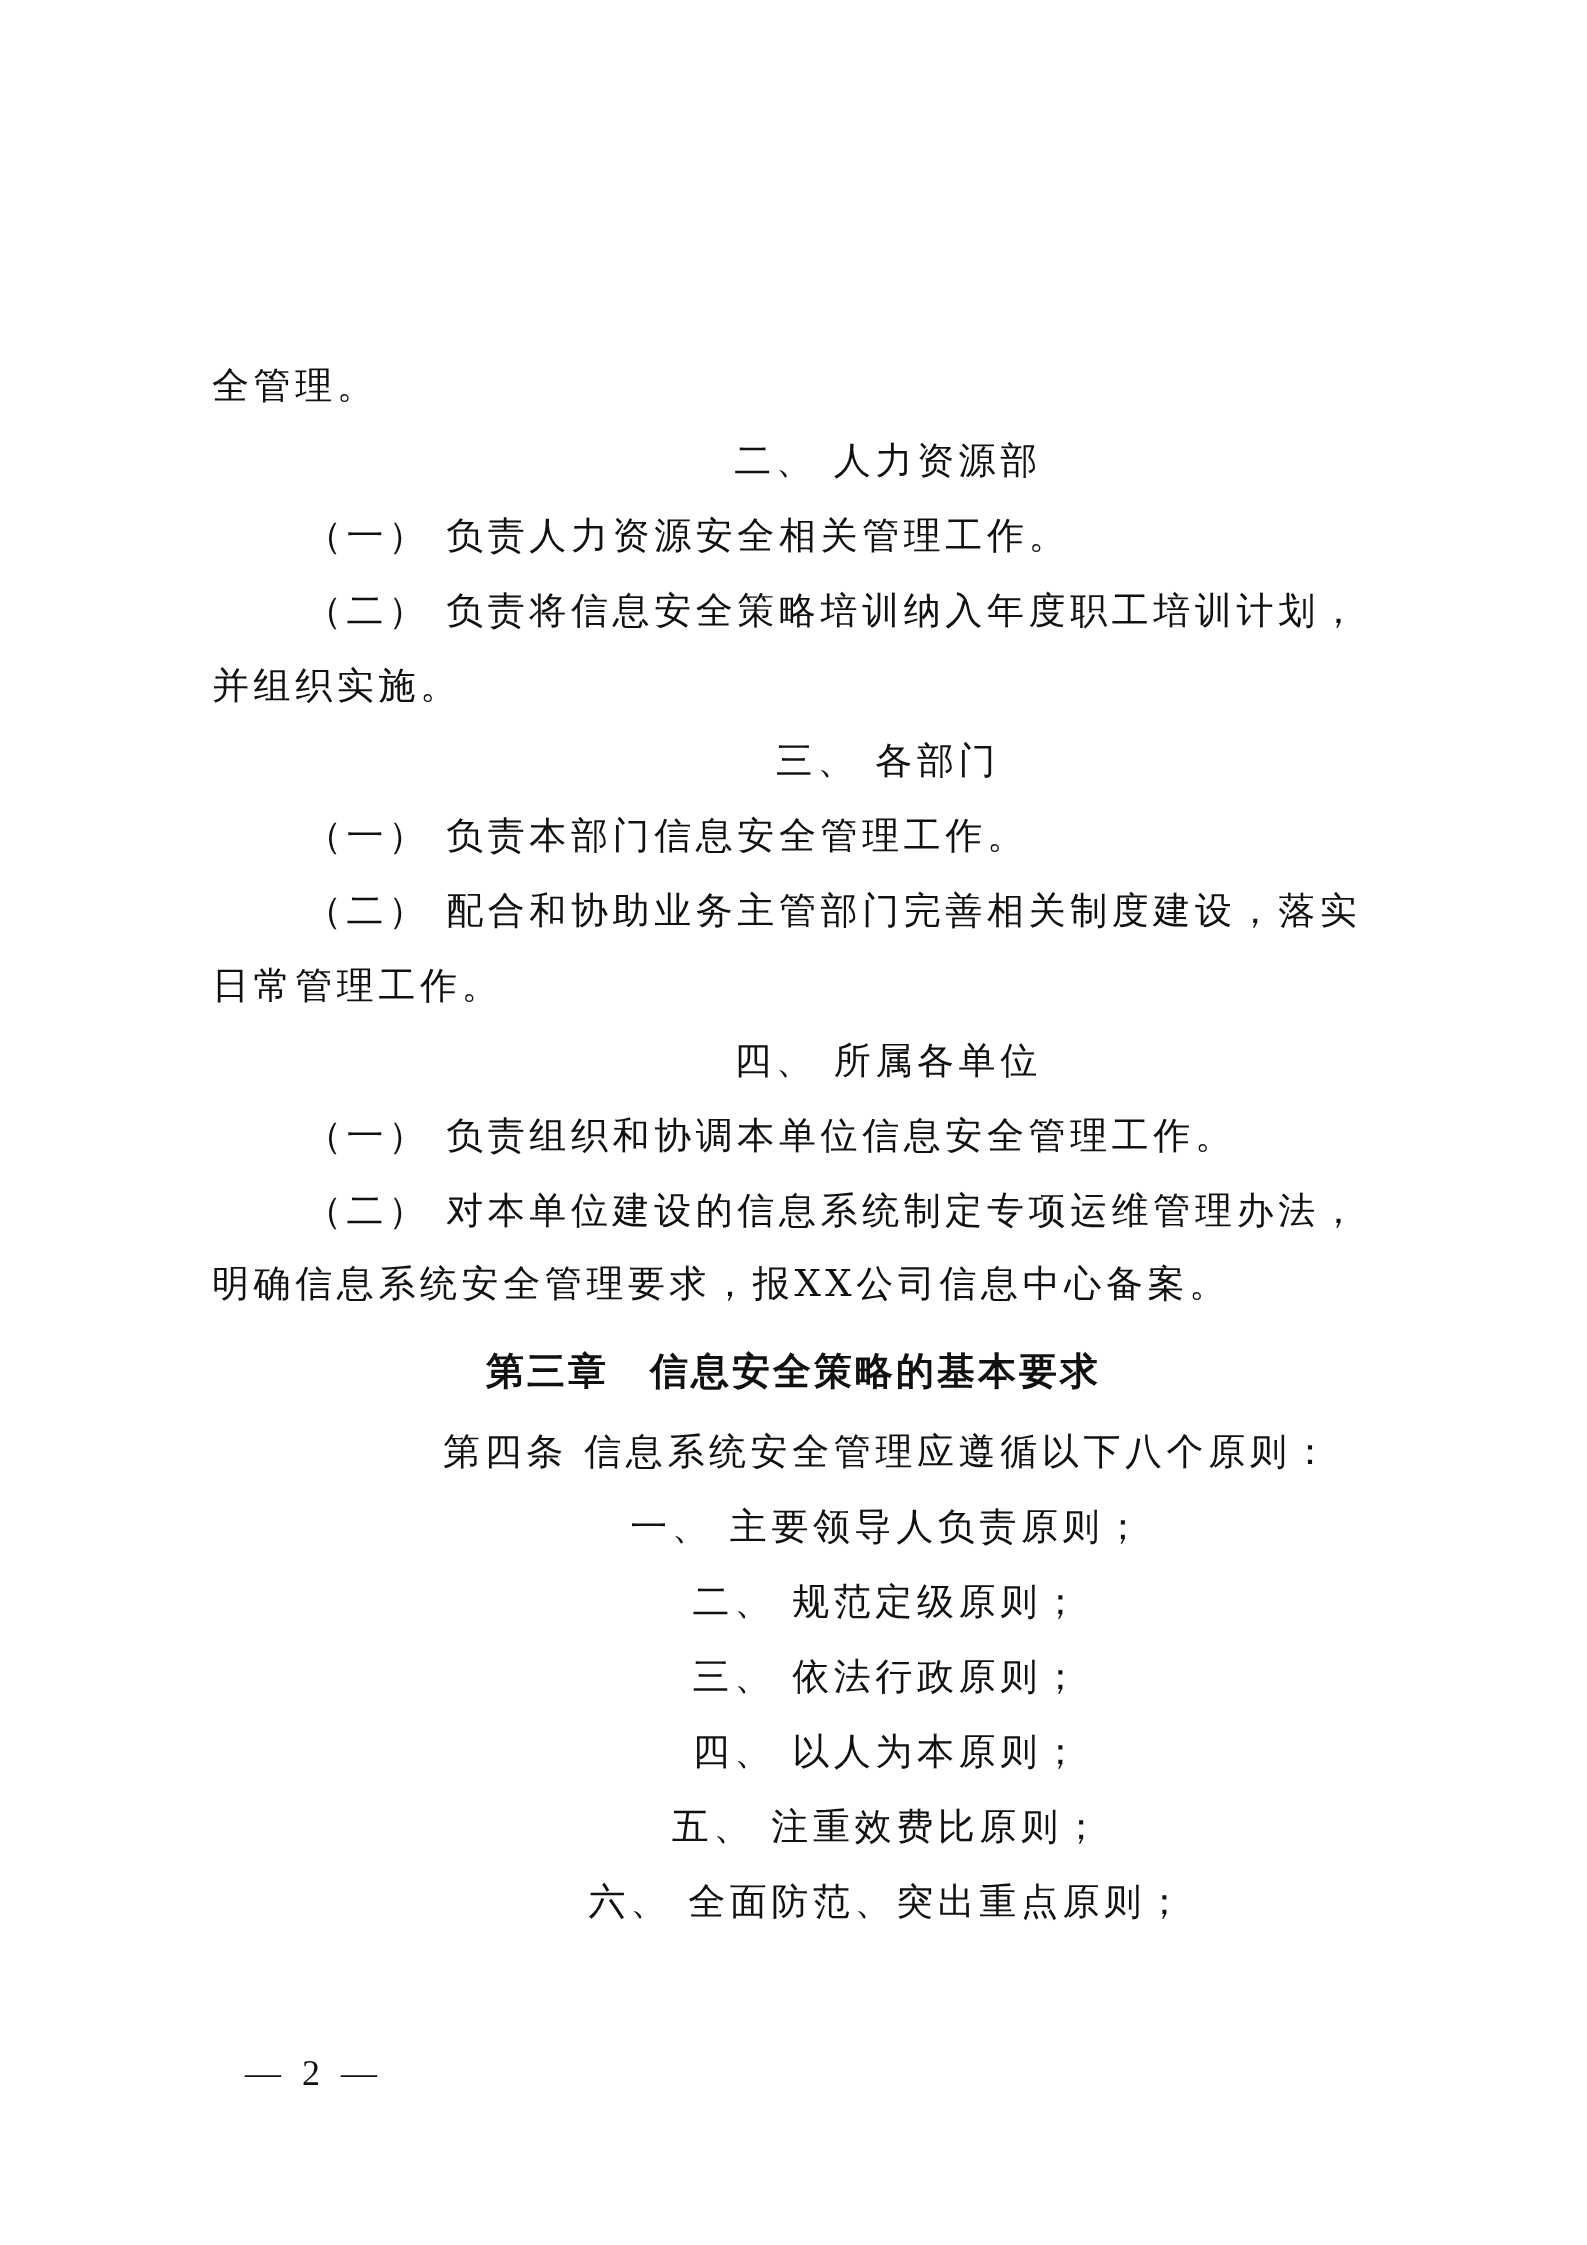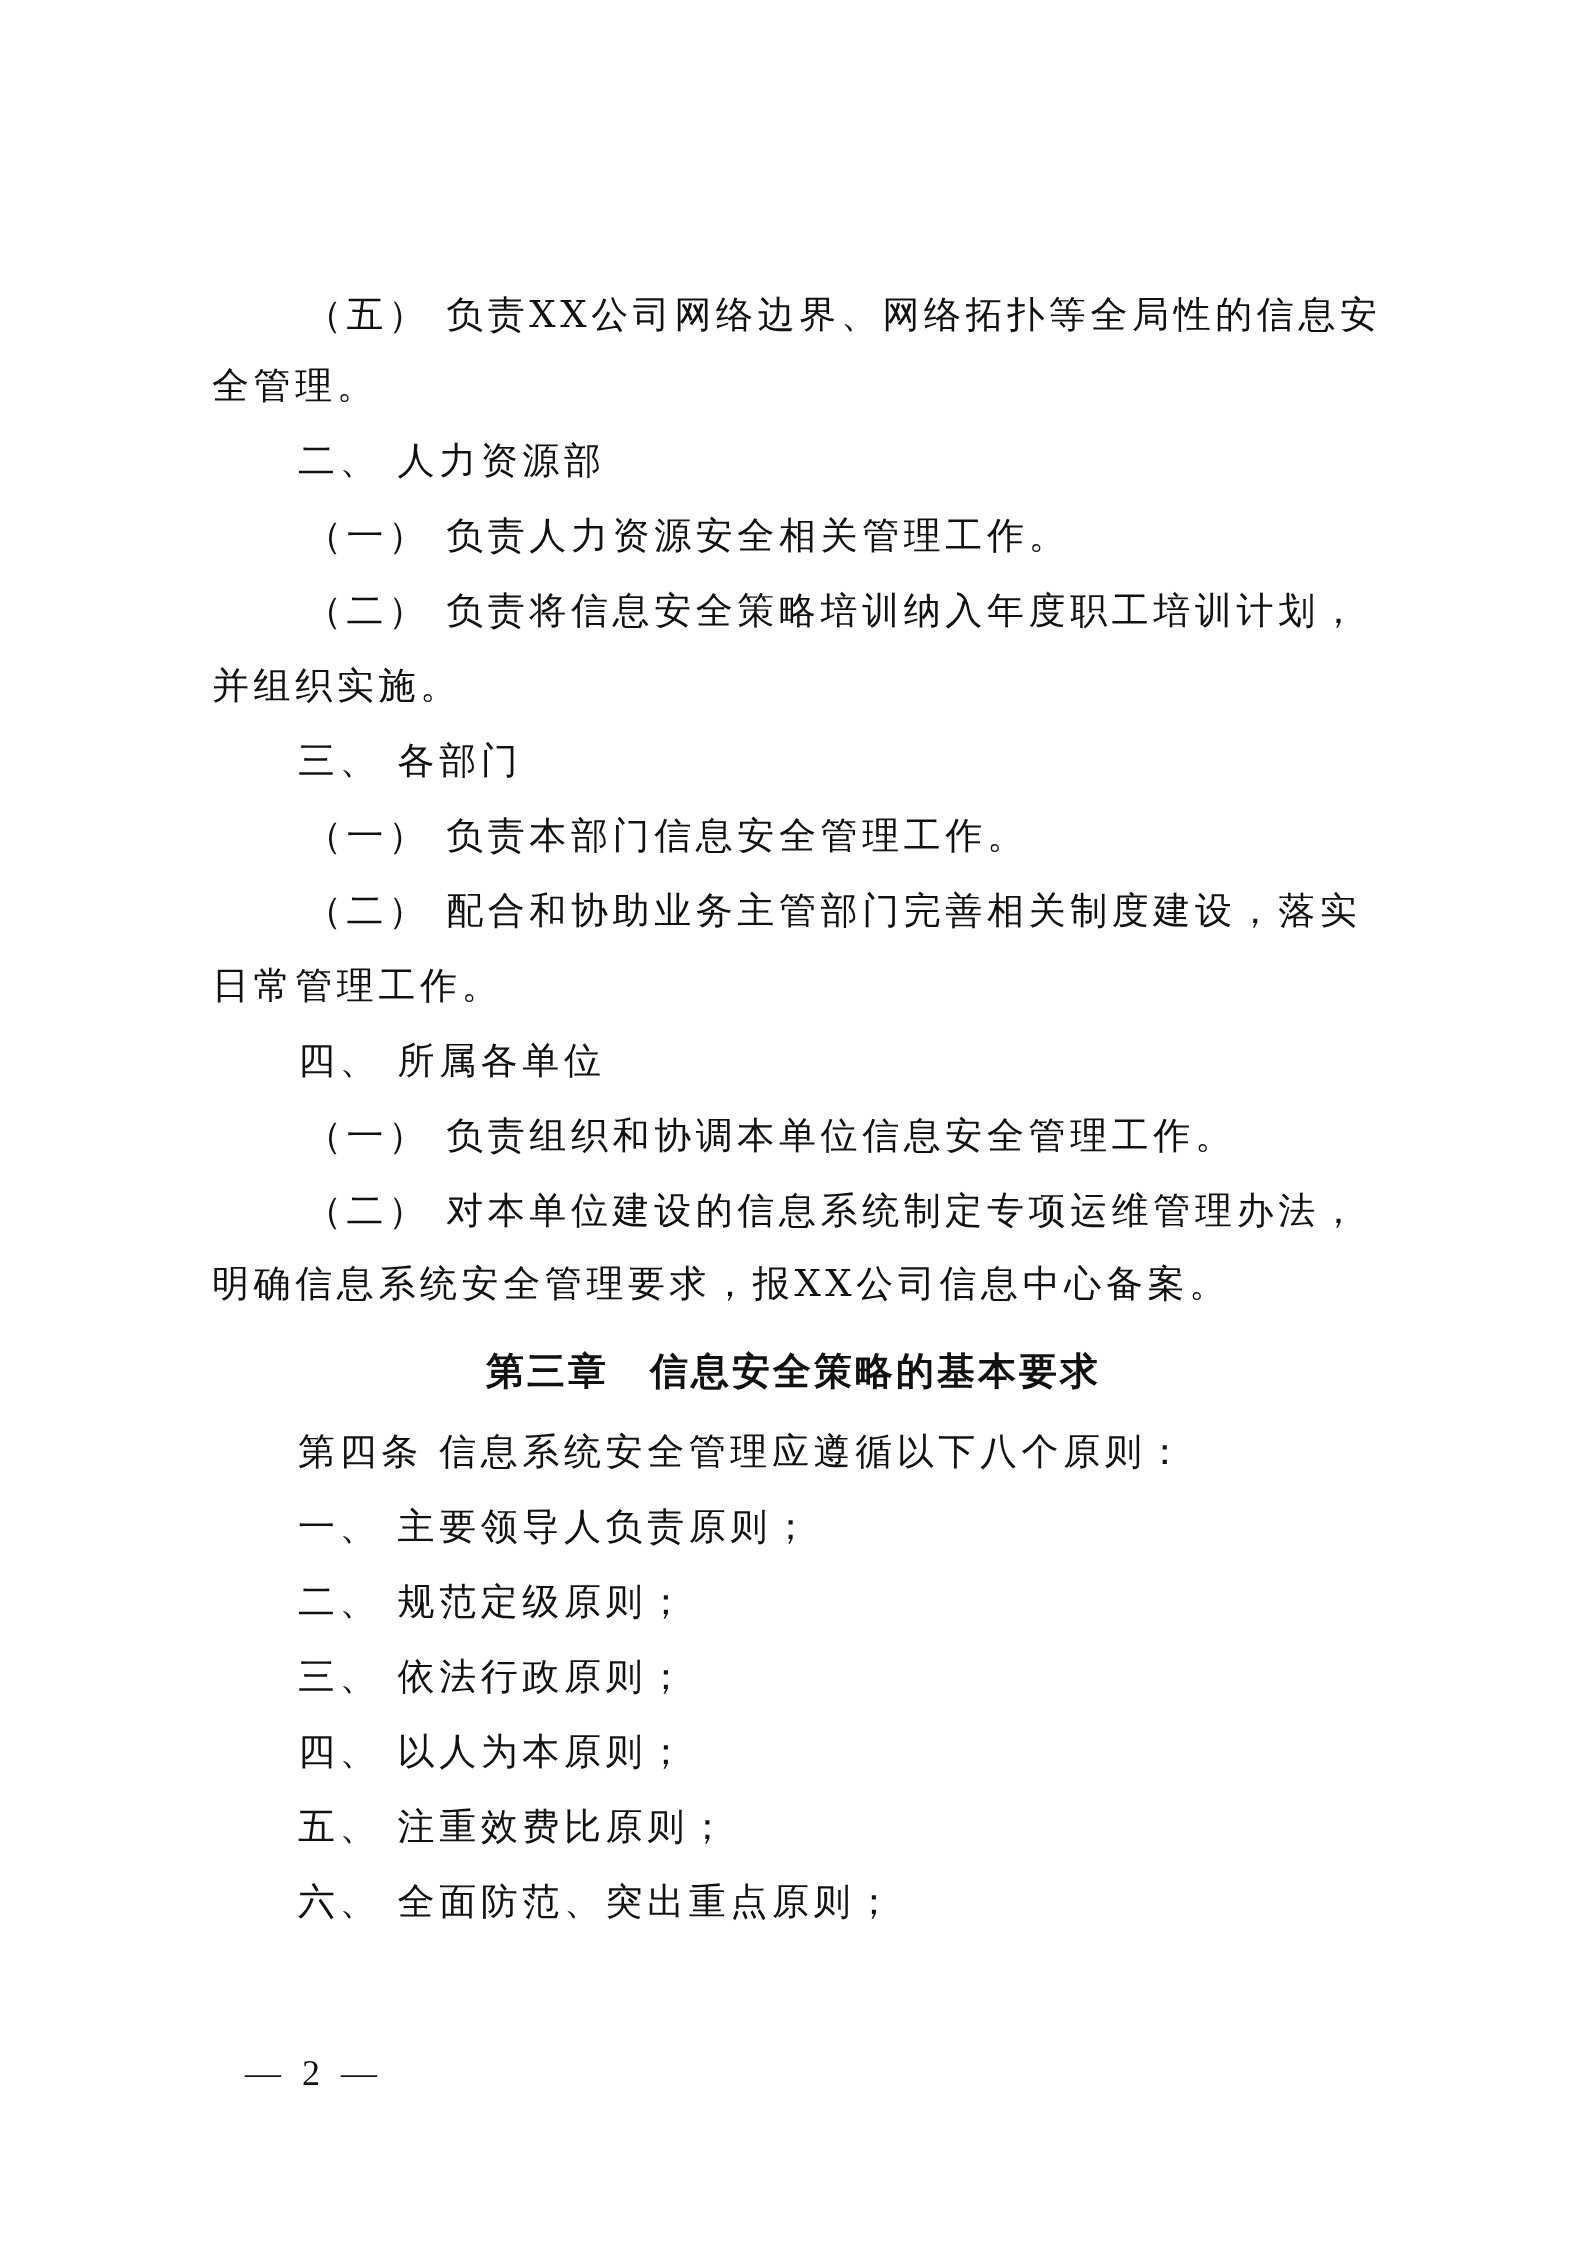--- a/index.html
+++ b/index.html
@@ -1,33 +1,32 @@
 <!DOCTYPE html>
 <html><head>
 <meta charset="utf-8">
 <style>
   html, body { margin: 0; padding: 0; background: #ffffff; }
   body { width: 1587px; height: 2245px; position: relative; overflow: hidden;
          font-family: "DejaVu Serif", "Liberation Serif", serif; color: #111; }
   .page { position: absolute; left: 0; top: 0; width: 1587px; height: 2245px; }
   .line { position: absolute; left: 212px; width: 1180px; font-size: 37px;
           line-height: 48px; white-space: nowrap; letter-spacing: 4.6px; }
-  .indent { left: 298px; }
+  .indent { left: 298px; text-align: center; }
   .sub { left: 305px; }
   .heading { position: absolute; left: 0; width: 1587px; text-align: center;
              font-family: "DejaVu Sans", "Liberation Sans", sans-serif;
              font-weight: bold; font-size: 38px; line-height: 50px; letter-spacing: 3px; }
   .footer { position: absolute; left: 245px; top: 2052px; font-size: 36px;
             font-family: "Liberation Serif", "DejaVu Serif", serif; letter-spacing: 6px; }
 </style>
 </head>
 <body>
 
 <div class="page">
-  <div class="line sub" style="top:291px">（五） 负责XX公司网络边界、网络拓扑等全局性的信息安</div>
   <div class="line" style="top:362px">全管理。</div>
   <div class="line indent" style="top:437px">二、 人力资源部</div>
   <div class="line sub" style="top:512px">（一） 负责人力资源安全相关管理工作。</div>
   <div class="line sub" style="top:587px">（二） 负责将信息安全策略培训纳入年度职工培训计划，</div>
   <div class="line" style="top:662px">并组织实施。</div>
   <div class="line sub" style="top:812px">（一） 负责本部门信息安全管理工作。</div>
   <div class="line indent" style="top:737px">三、 各部门</div>
   <div class="line sub" style="top:887px">（二） 配合和协助业务主管部门完善相关制度建设，落实</div>
   <div class="line" style="top:962px">日常管理工作。</div>
   <div class="line indent" style="top:1037px">四、 所属各单位</div>

